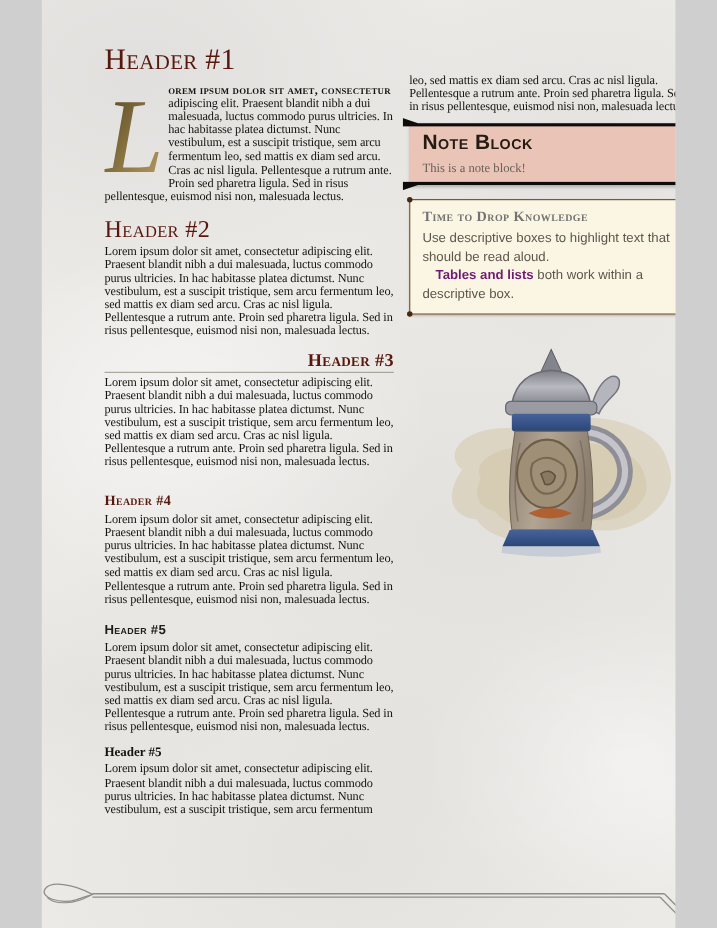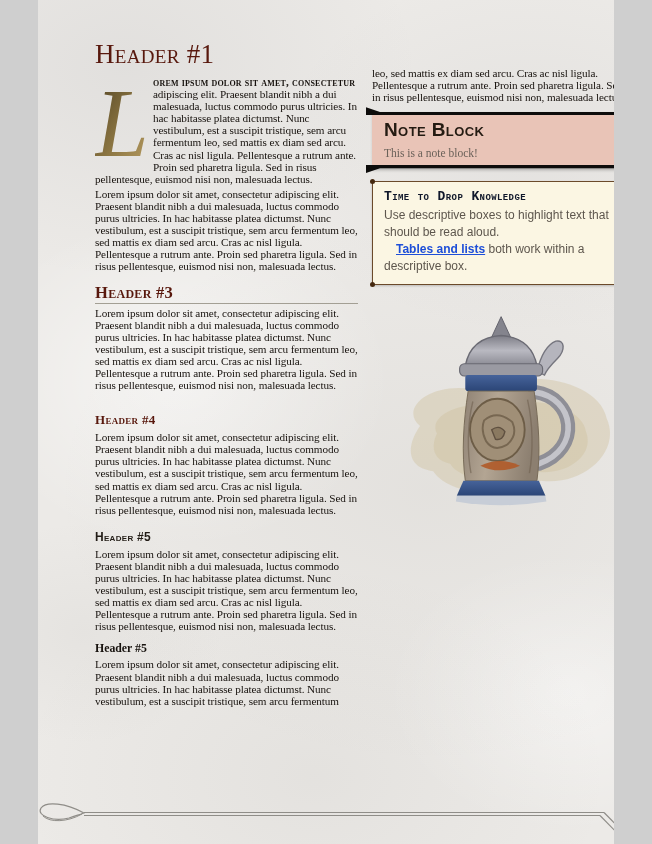--- a/index.html
+++ b/index.html
@@ -21,21 +21,21 @@
   .col-left{left:57px;top:40px;width:263px;}
   .col-right{left:334px;top:64px;width:262px;}
 
   p.body{
     margin:3px 0 0 0;font-size:11.2px;line-height:12.1px;letter-spacing:-.1px;
     text-align:left;color:#17120e;
   }
   h1,h2,h3,h4{font-variant:small-caps;color:#58180d;margin:0;font-weight:normal;letter-spacing:.3px;}
   h1.hb{font-size:27px;line-height:28px;margin-bottom:8px;}
   h2.hb{font-size:22px;line-height:24px;margin-top:11px;}
-  h3.hb{font-size:16.5px;line-height:19px;margin-top:10px;border-bottom:1.5px solid #a39f94;padding-bottom:1px;font-weight:bold;}
+  h3.hb{font-size:16.5px;line-height:19px;margin-top:10px;border-bottom:1.5px solid #a39f94;padding-bottom:1px;font-weight:bold;text-align:right;}
   h4.hb{font-size:13px;line-height:16px;margin-top:21px;font-weight:bold;}
   h5.hb{font-family:"Liberation Sans",sans-serif;font-variant:small-caps;font-weight:bold;
         font-size:12px;line-height:15px;margin:14px 0 2px 0;color:#221c16;letter-spacing:.3px;}
   h6.hb{font-size:11.8px;line-height:14px;margin:9px 0 0 0;font-weight:bold;color:#17120e;}
 
   .dropcap{float:left;width:52px;height:92px;margin:2px 6px 0 0;}
   .lead{font-variant:small-caps;font-weight:bold;letter-spacing:.2px;text-align:center;}
 
   
   .note{
@@ -58,27 +58,27 @@
   
   .descbox{
     position:relative;margin-top:13px;background:#fbf6e3;
     border:1px solid #6b4a2a;padding:7px 11px 10px 11px;
     box-shadow:0 1px 2px rgba(0,0,0,.2);
   }
   .pin{position:absolute;width:5px;height:5px;border-radius:50%;background:#45290f;}
   .pin.tl{left:-3px;top:-3px;} .pin.tr{right:-3px;top:-3px;}
   .pin.bl{left:-3px;bottom:-3px;} .pin.br{right:-3px;bottom:-3px;}
   .descbox-title{
-    font-family:Liberation Mono, monospace;font-variant:small-caps;font-weight:bold;
-    font-size:13px;color:#0f172a;letter-spacing:.4px;
+    font-family:Liberation Serif, serif;font-variant:small-caps;font-weight:bold;
+    font-size:13px;color:#737373;letter-spacing:.4px;
   }
   .descbox p{font-family:"Liberation Sans",sans-serif;font-size:12px;line-height:16.5px;
     color:#5d564d;margin:3px 0 0 0;}
   .descbox p.indent{text-indent:12px;margin-top:1px;}
-  .descbox b{color:#1d4ed8;text-decoration:underline;}
+  .descbox b{color:#701a75;}
 
   .stein-wrap{margin-top:26px;text-align:center;}
   .stein-wrap svg{width:246px;height:198px;}
 
   .footer{position:absolute;left:0;bottom:0;width:652px;height:44px;pointer-events:none;}
 </style>
 </head>
 <body>
 
 <div class="page">
@@ -97,20 +97,21 @@
             </linearGradient>
           </defs>
           <text x="0" y="84" font-family="'Liberation Serif',serif" font-style="italic" font-size="108" fill="url(#gold)">L</text>
         </svg>
         <span class="lead">orem ipsum dolor sit amet, consectetur</span>
         <span>adipiscing elit. Praesent blandit nibh a dui malesuada, luctus commodo purus ultricies. In hac habitasse platea dictumst. Nunc vestibulum, est a suscipit tristique, sem arcu fermentum leo, sed mattis ex diam sed arcu. Cras ac nisl ligula. Pellentesque a rutrum ante. Proin sed pharetra ligula. Sed in risus pellentesque, euismod nisi non, malesuada lectus.</span>
       </p>
     </section>
 
     <section>
+      <h2 class="hb">Header #2</h2>
       <p class="body">Lorem ipsum dolor sit amet, consectetur adipiscing elit. Praesent blandit nibh a dui malesuada, luctus commodo purus ultricies. In hac habitasse platea dictumst. Nunc vestibulum, est a suscipit tristique, sem arcu fermentum leo, sed mattis ex diam sed arcu. Cras ac nisl ligula. Pellentesque a rutrum ante. Proin sed pharetra ligula. Sed in risus pellentesque, euismod nisi non, malesuada lectus.</p>
     </section>
 
     <section>
       <h3 class="hb">Header #3</h3>
       <p class="body">Lorem ipsum dolor sit amet, consectetur adipiscing elit. Praesent blandit nibh a dui malesuada, luctus commodo purus ultricies. In hac habitasse platea dictumst. Nunc vestibulum, est a suscipit tristique, sem arcu fermentum leo, sed mattis ex diam sed arcu. Cras ac nisl ligula. Pellentesque a rutrum ante. Proin sed pharetra ligula. Sed in risus pellentesque, euismod nisi non, malesuada lectus.</p>
     </section>
 
     <section>
       <h4 class="hb">Header #4</h4>

